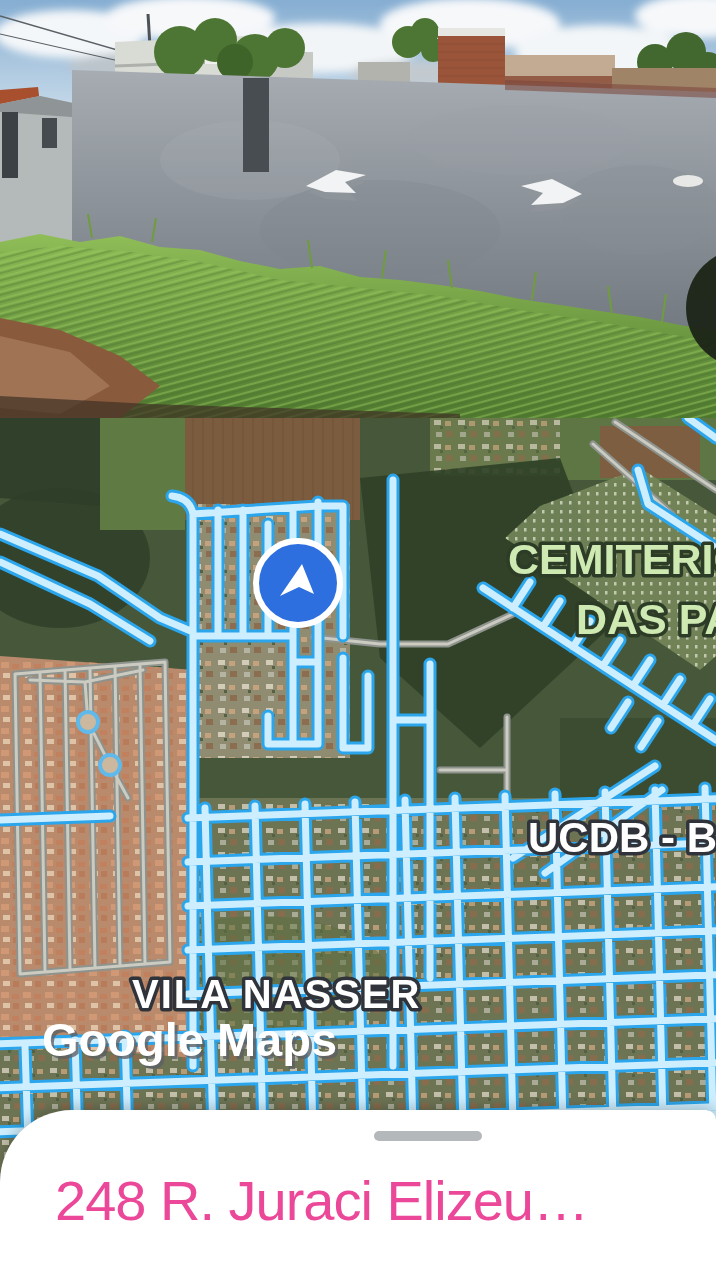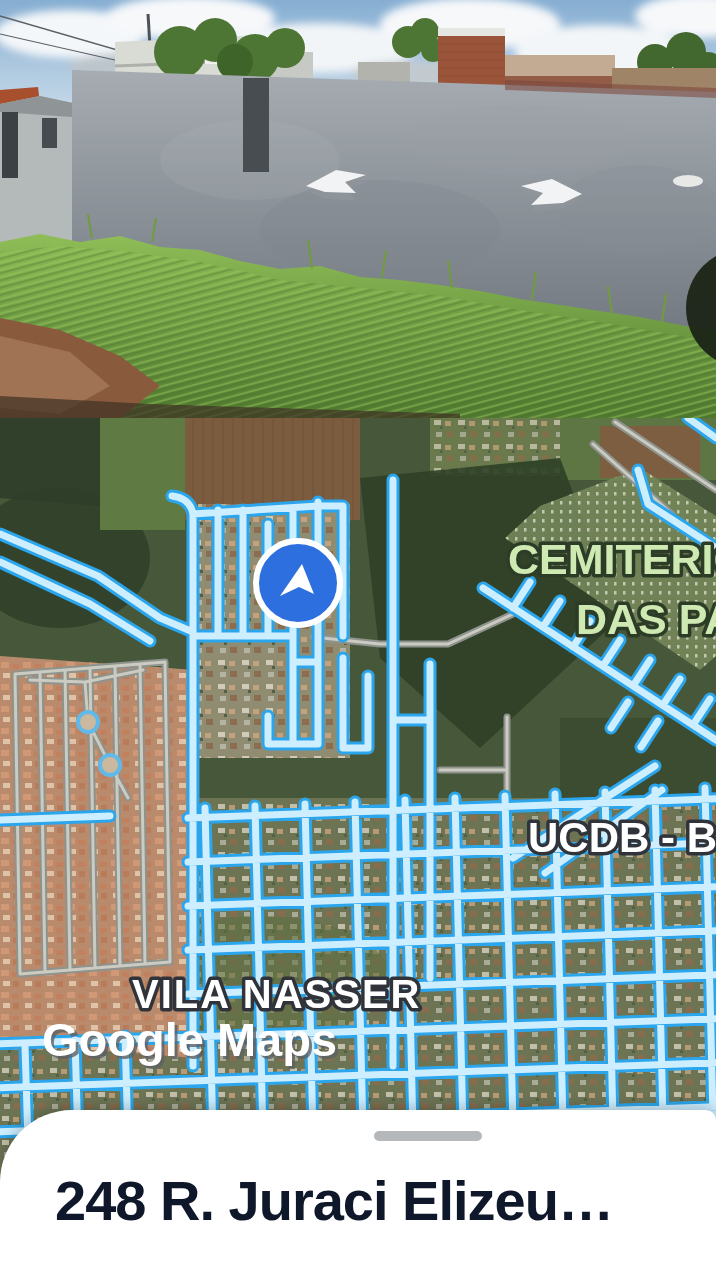--- a/index.html
+++ b/index.html
@@ -15,22 +15,22 @@
     position:absolute;left:0;top:1110px;width:716px;height:170px;
     background:#ffffff;border-radius:72px 10px 0 0;
     box-shadow:0 -3px 14px rgba(0,0,0,.22);
   }
   .drag-handle{
     position:absolute;left:374px;top:21px;width:108px;height:10px;
     border-radius:6px;background:#b4b8bb;
   }
   .sheet-address{
     position:absolute;left:55px;top:58px;width:640px;
-    font-size:56px;font-weight:700;letter-spacing:-1px;
-    color:#0f172a;white-space:nowrap;overflow:hidden;
+    font-size:56px;font-weight:400;letter-spacing:-1px;
+    color:#ec4899;white-space:nowrap;overflow:hidden;
   }
 
   
   .rc{fill:none;stroke:#2ba6ec;stroke-width:13;stroke-linecap:round;stroke-linejoin:round;}
   .rf{fill:none;stroke:#cdeefe;stroke-width:7;stroke-linecap:round;stroke-linejoin:round;}
   .gc{fill:none;stroke:#8e938d;stroke-width:7;stroke-linecap:round;stroke-linejoin:round;}
   .gf{fill:none;stroke:#cbcbc1;stroke-width:3;stroke-linecap:round;stroke-linejoin:round;}
   .maplabel{font-family:"Liberation Sans",sans-serif;font-weight:700;
     paint-order:stroke;stroke-linejoin:round;}
 </style>

